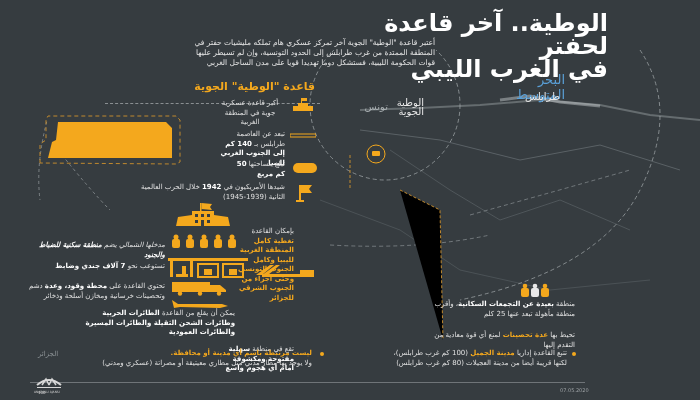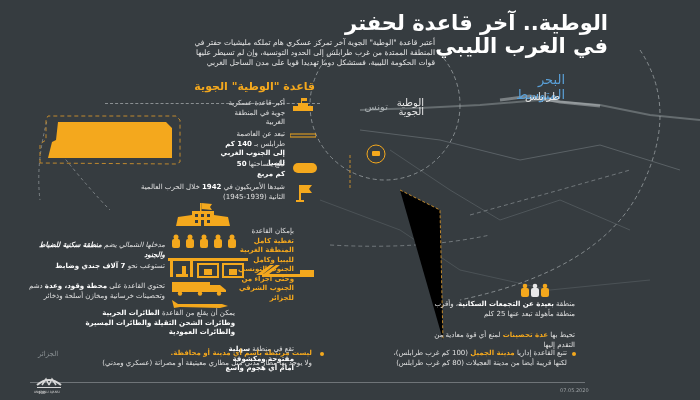--- a/index.html
+++ b/index.html
@@ -6,21 +6,21 @@
   body {
     width:700px; height:400px; overflow:hidden; position:relative;
     background:#363c40;
     font-family:"DejaVu Sans", sans-serif;
     color:#e8e8e8;
   }
   .abs { position:absolute; }
   .rtl { direction:rtl; text-align:right; }
   .title {
     right:92px; top:12px; width:300px;
-    font-size:21px; font-weight:bold; line-height:23px; color:#ffffff;
+    font-size:24px; font-weight:bold; line-height:23px; color:#ffffff;
   }
   .intro {
     right:265px; top:38px; width:245px;
     font-size:7.5px; line-height:10px; color:#e5e5e5;
   }
   .section-title {
     right:385px; top:80px; width:160px;
     font-size:11px; font-weight:bold; color:#f4a81d;
   }
   .section-rule {
@@ -101,21 +101,21 @@
 </svg>
 <svg class="abs" style="left:292px;top:162px;" width="26" height="12" viewBox="0 0 26 12">
   <rect x="1" y="1" width="24" height="10" rx="5" fill="#f4a81d"></rect>
 </svg>
 <svg class="abs" style="left:295px;top:183px;" width="18" height="20" viewBox="0 0 18 20">
   <rect x="4" y="2" width="2" height="16" fill="#f4a81d"></rect>
     <polygon points="6,2 17,2 14,6 17,10 6,10" fill="#f4a81d"></polygon>
     <rect x="1" y="17" width="8" height="2" fill="#f4a81d"></rect>
 </svg>
 
-<div class="abs rtl small" style="left:215px;top:99px;width:70px;">أكبر قاعدة عسكرية جوية في المنطقة الغربية</div>
+<div class="abs rtl small" style="left:215px;top:99px;width:70px;text-align:center;">أكبر قاعدة عسكرية جوية في المنطقة الغربية</div>
 <div class="abs rtl small" style="left:215px;top:130px;width:70px;">
   <span>تبعد عن العاصمة طرابلس بـ </span><span class="b">140 كم</span><span class="b"> إلى الجنوب الغربي لليبيا</span>
 </div>
 <div class="abs rtl small" style="left:225px;top:160px;width:60px;">
   <span>تبلغ مساحتها </span><span class="b">50 كم مربع</span>
 </div>
 <div class="abs rtl small" style="left:140px;top:183px;width:145px;">
   <span>شيدها الأمريكيون في </span><span class="b">1942</span><span> خلال الحرب العالمية الثانية (1939-1945)</span>
 </div>
 

